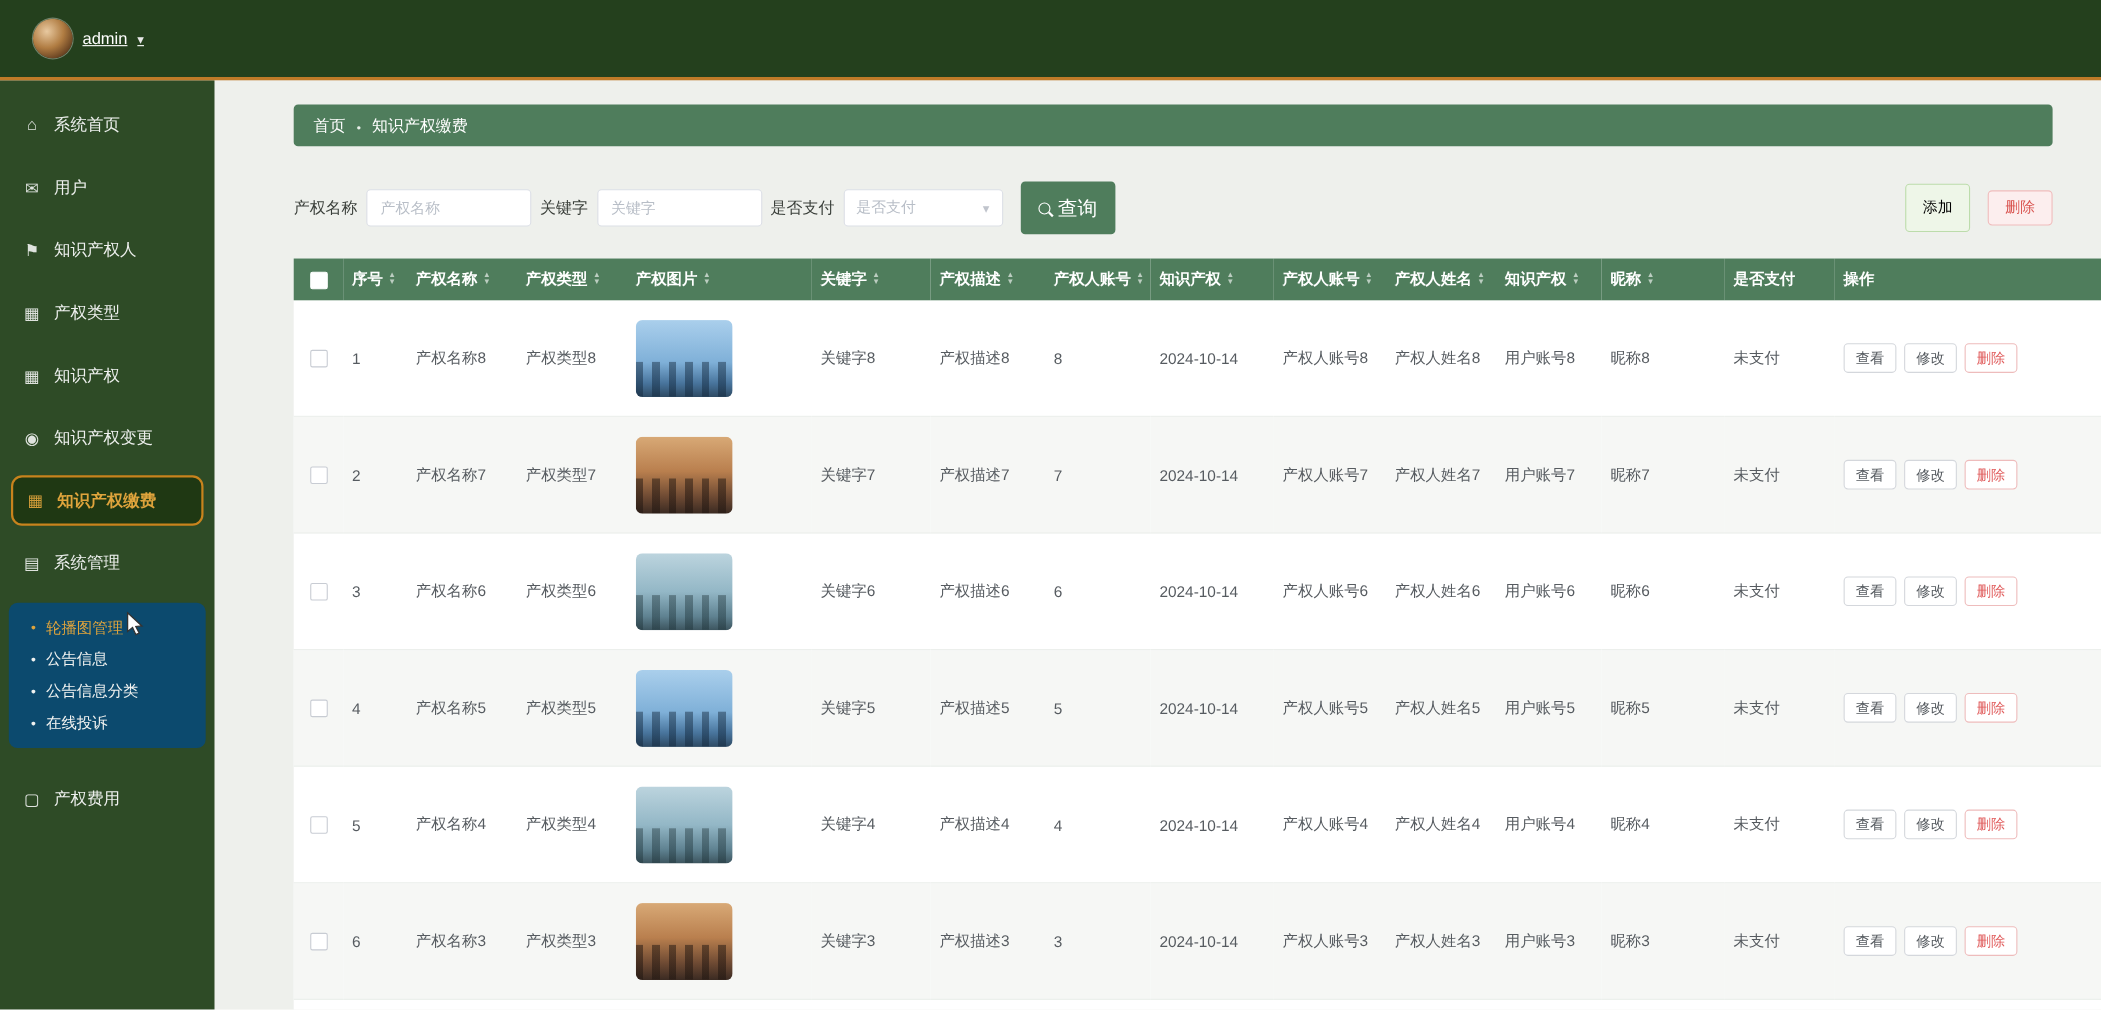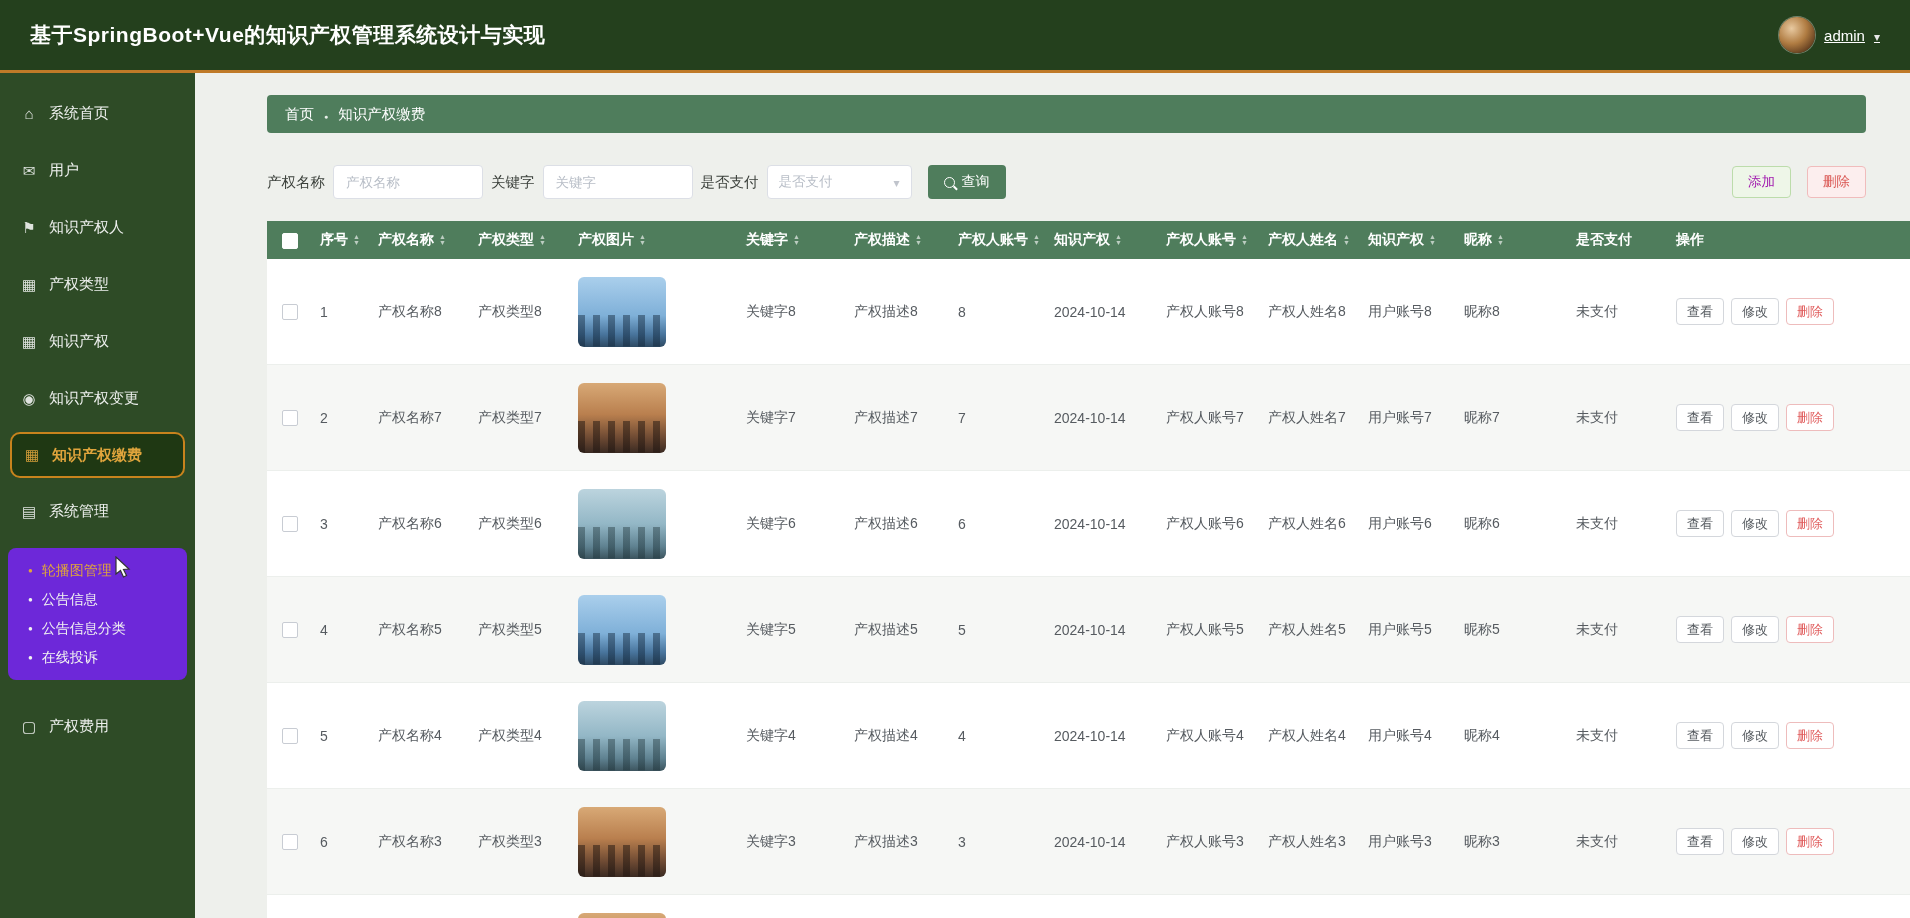--- a/index.html
+++ b/index.html
@@ -20,21 +20,21 @@
 
   
   .sidebar{position:absolute;top:73px;left:0;bottom:0;width:195px;background:#2e4b26;
            box-sizing:border-box;padding-top:12px;z-index:4;}
   .side-item{display:flex;align-items:center;gap:11px;height:57px;padding:0 20px;
              color:#eef0ee;font-size:15px;cursor:pointer;box-sizing:border-box;}
   .side-icon{width:18px;text-align:center;font-size:15px;opacity:.92;}
   .side-item.active{height:46px;margin:5px 10px;padding:0 11px;border:2px solid #c8831d;
                     border-radius:10px;background:#1f3813;color:#dfa43c;font-weight:bold;}
   .side-item.active .side-icon{color:#dfa43c;}
-  .submenu{margin:8px 8px 0 8px;background:#6d28d9;border-radius:8px;padding:8px 0;}
+  .submenu{margin:8px 8px 0 8px;background:#0c4a6e;border-radius:8px;padding:8px 0;}
   .sub-item{display:flex;align-items:center;gap:9px;height:29px;padding:0 20px;
             color:#f2f3f1;font-size:14px;cursor:pointer;}
   .sub-item.active{color:#dfa43c;}
   .bullet{display:inline-flex;}
   .bullet::before{content:"●";font-size:8px;}
   .footer-item{margin-top:18px;}
 
   
   .main{position:absolute;left:195px;top:73px;right:0;bottom:0;box-sizing:border-box;
         padding:22px 44px 0 28px;overflow:hidden;margin-left:44px;}
@@ -46,28 +46,28 @@
   .filter-row{display:flex;align-items:center;margin-top:32px;gap:8px;}
   .flabel{font-size:14.5px;color:#3a3f3a;white-space:nowrap;}
   .txt-input{width:150px;height:34px;border:1px solid #dcdfe6;border-radius:4px;
              padding:0 12px;font-size:13.5px;color:#333;background:#fff;box-sizing:border-box;outline:none;}
   .txt-input::placeholder{color:#b8bec7;}
   .select{width:145px;height:34px;border:1px solid #dcdfe6;border-radius:4px;background:#fff;
           display:flex;align-items:center;justify-content:space-between;padding:0 11px;
           box-sizing:border-box;color:#b8bec7;font-size:13.5px;cursor:pointer;}
   .select .caret::after{color:#c0c4cc;}
   .btn{border:none;border-radius:4px;cursor:pointer;font-family:inherit;}
-  .btn-search{margin-left:8px;height:34px;padding:0 16px;background:#4f7d5c;color:#fff;
-              font-size:14px;display:flex;align-items:center;gap:7px;}
+  .btn-search{margin-left:8px;height:48px;padding:0 16px;background:#4f7d5c;color:#fff;
+              font-size:18px;display:flex;align-items:center;gap:7px;}
   .mag{width:9px;height:9px;border:1.6px solid #fff;border-radius:50%;position:relative;display:inline-block;}
   .mag::after{content:"";position:absolute;width:5px;height:1.6px;background:#fff;
               transform:rotate(45deg);right:-4px;bottom:-2px;}
   .spacer{flex:1;}
-  .btn-add{height:32px;padding:0 15px;font-size:13.5px;background:#eef6e8;
-           border:1px solid #bcdcab;color:#a21caf;border-radius:4px;}
+  .btn-add{height:44px;padding:0 15px;font-size:13.5px;background:#eef6e8;
+           border:1px solid #bcdcab;color:#000000;border-radius:4px;}
   .btn-del{height:32px;padding:0 15px;font-size:13.5px;background:#fceeee;
            border:1px solid #f0bcbc;color:#d9534f;border-radius:4px;margin-left:8px;}
 
   
   table.grid{margin-top:22px;width:1643px;border-collapse:collapse;table-layout:fixed;background:#fff;}
   .grid thead th{background:#4f7d5c;color:#fff;font-size:14px;font-weight:bold;height:38px;
                  text-align:left;padding:0 8px;white-space:nowrap;}
   .grid thead th.c-check,.grid td.c-check{text-align:center;padding:0;}
   .sort{display:inline-flex;flex-direction:column;vertical-align:middle;margin-left:5px;
         line-height:6px;color:rgba(255,255,255,.62);cursor:pointer;}
@@ -96,21 +96,20 @@
 
   
   .cursor{position:absolute;left:112px;top:556px;z-index:20;pointer-events:none;}
 </style>
 </head>
 <body>
 
 <div class="app">
 
   <header class="topbar">
-    <h1 class="title">基于SpringBoot+Vue的知识产权管理系统设计与实现</h1>
     <div class="userbox">
       <span class="avatar"></span>
       <span class="uname">admin</span>
       <span class="caret"></span>
     </div>
   </header>
   <div class="accent-line"></div>
 
   <aside class="sidebar">
     <nav id="side-menu">

